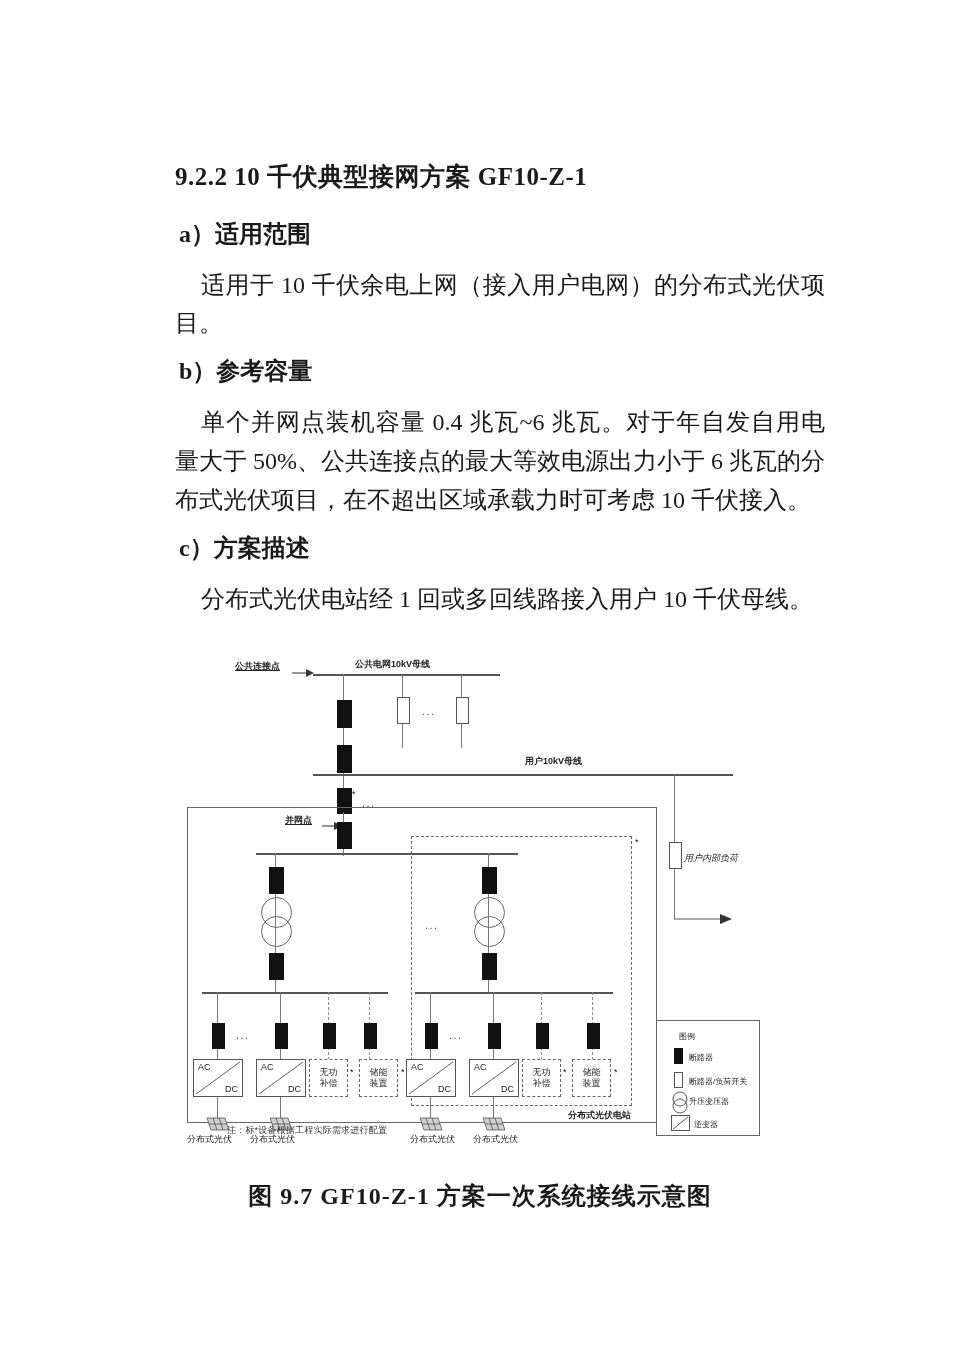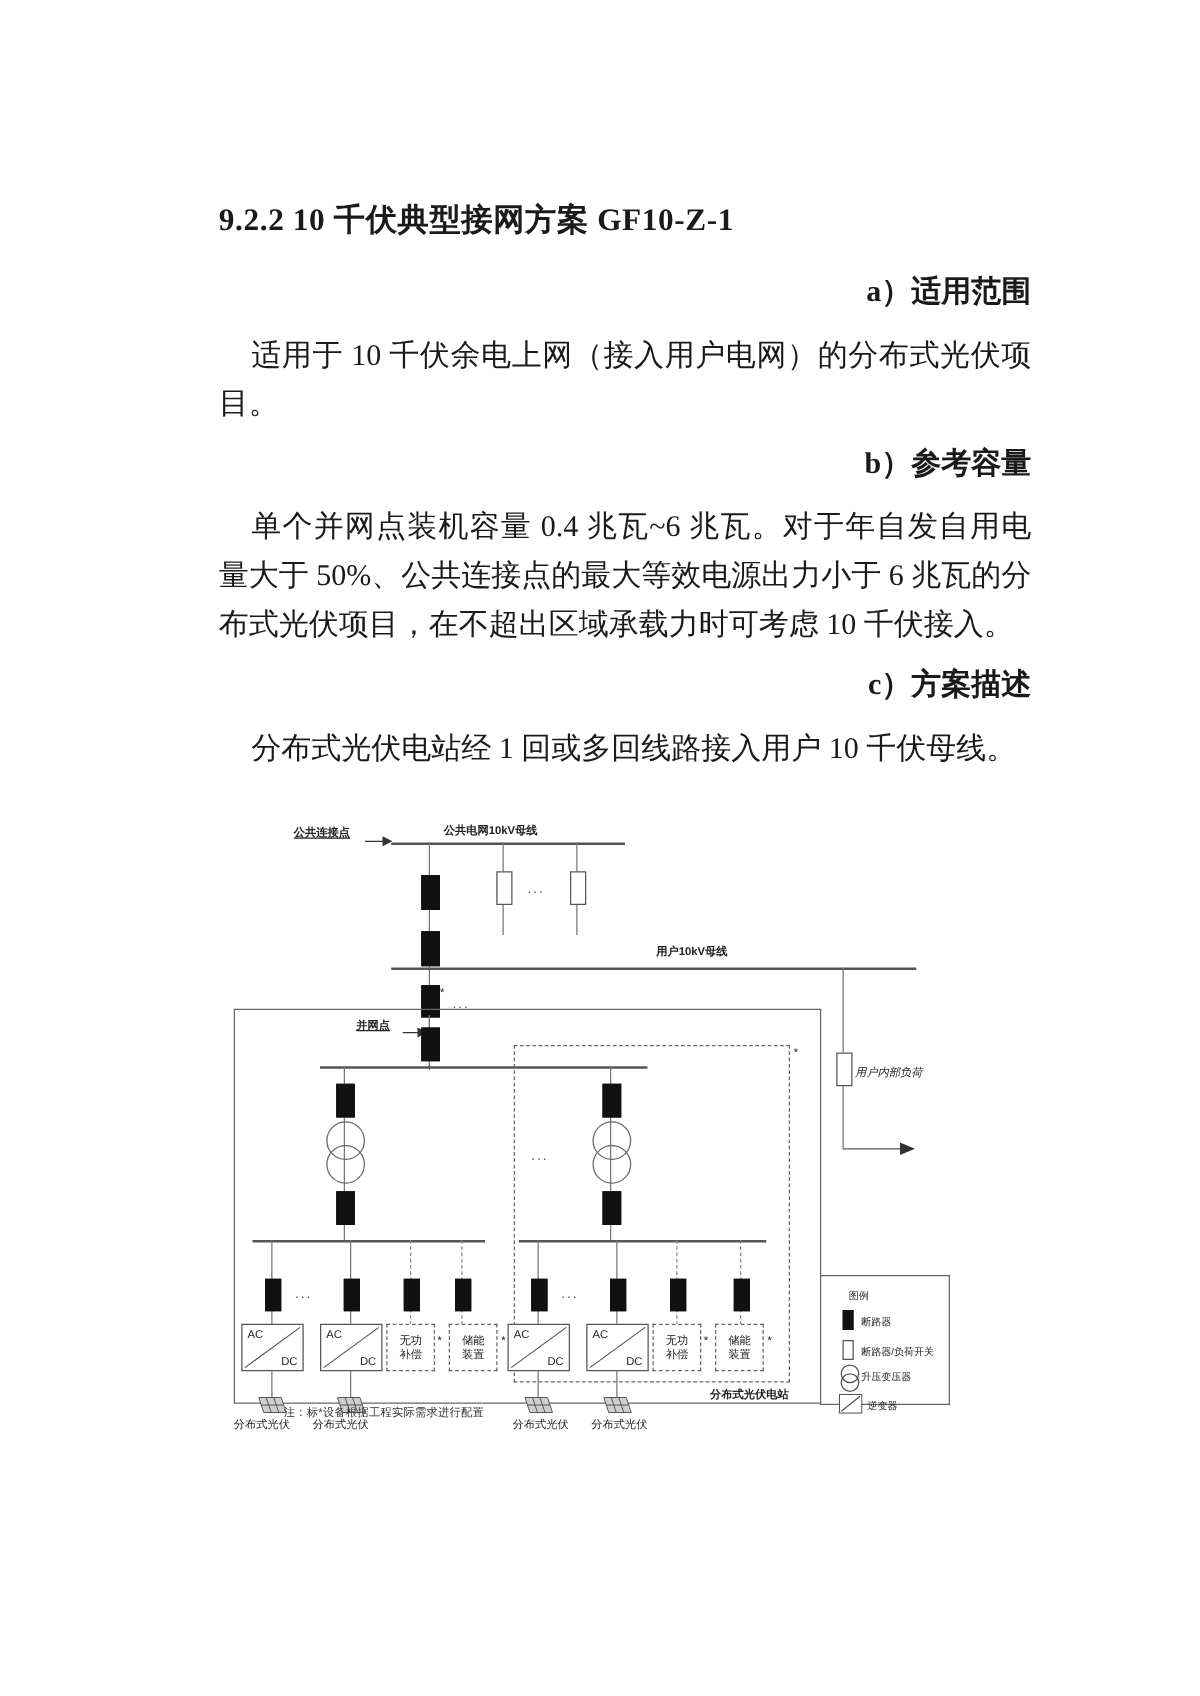--- a/index.html
+++ b/index.html
@@ -15,21 +15,20 @@
 
   
   .prose{position:absolute;left:175px;top:158px;width:650px;}
   .heading{
     font-size:25px;font-weight:700;letter-spacing:.5px;
     margin:0 0 20px 0;line-height:1.5;
   }
   .subhead{
     font-size:24px;font-weight:700;margin:0 0 14px 0;line-height:1.5;
     padding-left:4px;
-    text-align:right;
   }
   .para{
     font-size:24px;line-height:1.62;margin:0 0 14px 0;
     text-align:justify;text-indent:26px;
   }
   .para.tight{margin-bottom:10px;}
 
   
   .figure{position:absolute;left:180px;top:648px;width:600px;height:512px;}
   .figwrap{position:relative;width:600px;height:512px;}
@@ -307,21 +306,21 @@
     <div class="lbl" style="left:388px;top:462px;font-weight:bold;">分布式光伏电站</div>
 
     <div class="vline" style="left:494px;top:126px;height:145px;"></div>
     <div class="sw" style="left:489px;top:194px;width:11px;height:25px;"></div>
     <div class="lbl" style="left:504px;top:205px;font-style:italic;">用户内部负荷</div>
     <svg class="arrow" style="left:494px;top:264px;" width="58" height="14">
       <line x1="0" y1="7" x2="48" y2="7" stroke="#555" stroke-width="1"></line>
       <polygon points="46,2 58,7 46,12" fill="#333"></polygon>
     </svg>
 
-    <div class="legend" style="left:476px;top:372px;width:104px;height:104px;">
+    <div class="legend" style="left:476px;top:372px;width:104px;height:116px;">
       <div class="lg-t" style="left:22px;top:10px;">图例</div>
 
       <div style="position:absolute;left:17px;top:27px;width:9px;height:16px;background:#111;"></div>
       <div class="lg-t" style="left:32px;top:31px;">断路器</div>
 
       <div style="position:absolute;left:17px;top:51px;width:9px;height:16px;background:#fff;border:1px solid #555;box-sizing:border-box;"></div>
       <div class="lg-t" style="left:32px;top:55px;">断路器/负荷开关</div>
 
       <svg style="position:absolute;left:14px;top:70px;" width="18" height="24">
         <circle cx="9" cy="8" r="7" fill="none" stroke="#555" stroke-width="1"></circle>
@@ -334,15 +333,16 @@
         <line x1="2" y1="14" x2="17" y2="2" stroke="#555" stroke-width="1"></line>
       </svg>
       <div class="lg-t" style="left:37px;top:98px;">逆变器</div>
     </div>
 
   </div>
   </div>
 
   <div class="note">注：标*设备根据工程实际需求进行配置</div>
 
+  <div class="figcaption">图 9.7   GF10-Z-1 方案一次系统接线示意图</div>
 
 
 </div>
 
 </body></html>

